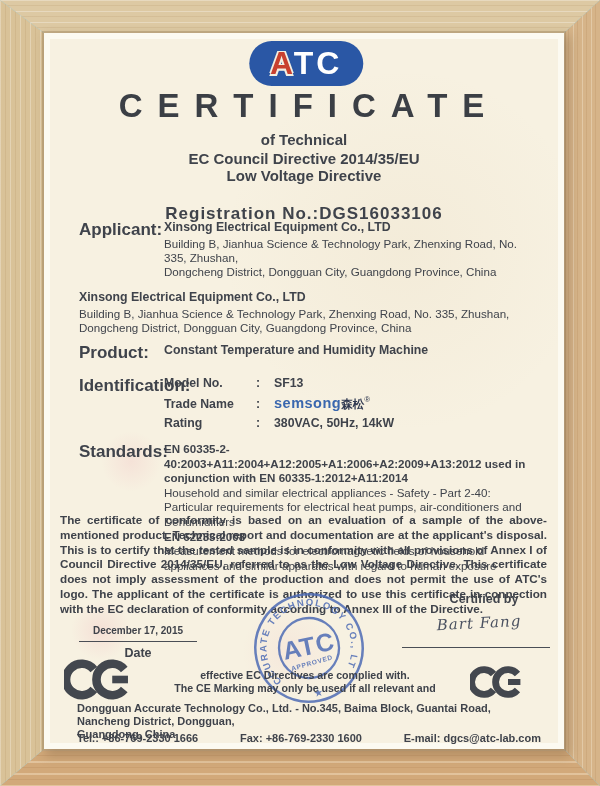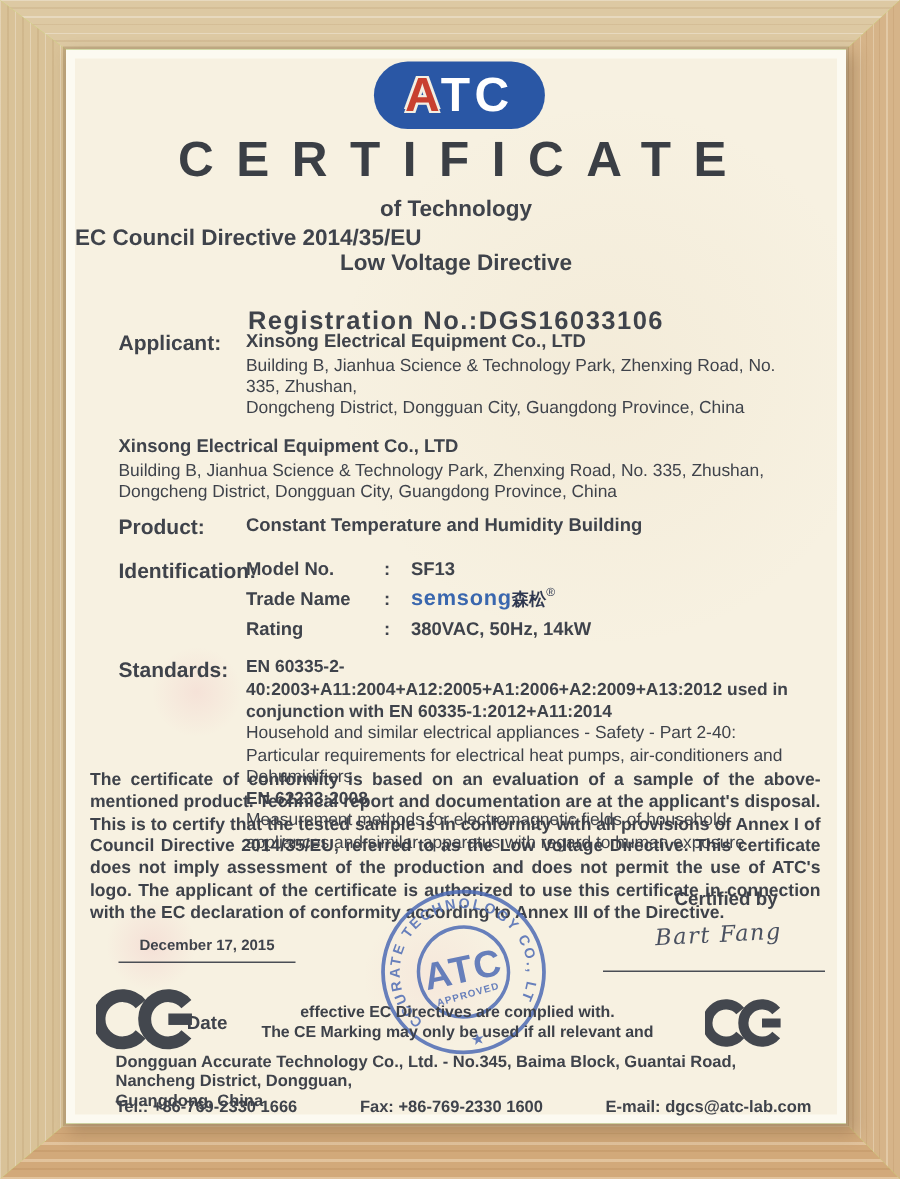--- a/index.html
+++ b/index.html
@@ -1,19 +1,19 @@
 <!DOCTYPE html>
 <html><head>
 <meta charset="utf-8">
 <style>
   html,body{margin:0;padding:0;background:#888;}
   #stage{
     position:relative;width:600px;height:786px;overflow:hidden;
     font-family:"Liberation Sans","DejaVu Sans",sans-serif;color:#3f434b;
-    background:#bef264;
+    background:#7dd3fc;
   }
   
   .wood{position:absolute;}
   .f-top{top:0;left:0;right:0;height:33px;
     background-color:#ddc9a3;
     background-image:repeating-linear-gradient(to bottom,rgba(255,255,255,.30) 0 1px,transparent 1px 5px,rgba(150,110,60,.12) 5px 6px,transparent 6px 11px);
     clip-path:polygon(0 0,100% 0,calc(100% - 36px) 100%,44px 100%);}
   .f-bottom{bottom:0;left:0;right:0;height:37px;
     background-color:#d2a97a;
     background-image:repeating-linear-gradient(to bottom,rgba(255,243,220,.35) 0 2px,transparent 2px 6px,rgba(150,100,50,.14) 6px 7px,transparent 7px 12px);
@@ -38,27 +38,27 @@
     box-shadow:0 0 0 6px #fcfaf1, 0 0 0 8px rgba(130,100,60,.28), 4px 5px 10px 8px rgba(100,75,45,.28);
   }
   
   .logo-pill{position:absolute;top:2px;left:50%;transform:translateX(-48%);
     width:114px;height:45px;border-radius:23px;background:#2a57a5;
     text-align:center;line-height:45px;font-size:32px;font-weight:bold;color:#fff;letter-spacing:3px;}
   .logo-a{color:#c8402f;text-shadow:-1.5px -1.5px 0 #f3efe2,1.5px -1.5px 0 #f3efe2,-1.5px 1.5px 0 #f3efe2,1.5px 1.5px 0 #f3efe2;}
   .cert-title{position:absolute;top:48px;width:100%;text-align:center;
     font-size:33px;font-weight:bold;letter-spacing:15px;padding-left:10px;box-sizing:border-box;color:#3b3f45;}
   .subtitle{position:absolute;top:92px;width:100%;text-align:center;font-size:15px;font-weight:bold;}
-  .dir1{position:absolute;top:111px;width:100%;text-align:left;font-size:15px;font-weight:bold;}
+  .dir1{position:absolute;top:111px;width:100%;text-align:center;font-size:15px;font-weight:bold;}
   .dir2{position:absolute;top:128px;width:100%;text-align:center;font-size:15px;font-weight:bold;}
   .registration{position:absolute;top:165px;width:100%;text-align:center;font-size:17px;font-weight:bold;letter-spacing:1px;}
   
   .fields{position:absolute;top:181px;left:29px;right:16px;}
   .frow{display:flex;}
-  .flabel{width:85px;flex:none;font-weight:bold;font-size:14px;}
+  .flabel{width:85px;flex:none;font-weight:bold;font-size:17px;}
   .fvalue{flex:1;}
   .company{font-weight:bold;font-size:12.3px;}
   .addr{font-size:11.6px;line-height:14px;margin-top:3px;}
   .mb-a{margin-bottom:11px;} .mb-c{margin-bottom:13px;} .mb-d{margin-bottom:8px;}
   .irow{display:flex;margin-bottom:4px;align-items:baseline;}
   .iname{width:92px;flex:none;font-weight:bold;font-size:12.3px;}
   .icolon{width:18px;flex:none;font-weight:bold;font-size:12.3px;}
   .ival{font-weight:bold;font-size:12.3px;text-align:center;}
   .brand{color:#3a67ae;font-weight:bold;font-size:14.5px;letter-spacing:.5px;}
   .brand-cn{color:#2f3850;font-weight:bold;font-size:11.5px;}
@@ -72,21 +72,21 @@
   .seal{position:absolute;top:551px;left:201px;width:116px;height:116px;opacity:.85;}
   
   .certified-label{position:absolute;top:553px;left:366px;width:136px;text-align:center;font-weight:bold;font-size:12.5px;}
   .signature{position:absolute;top:575px;left:356px;width:146px;text-align:center;
     font-family:"DejaVu Serif","Liberation Serif",serif;font-style:italic;font-size:15px;color:#4a5160;
     transform:rotate(-3deg);letter-spacing:1px;}
   .sig-line{position:absolute;top:608px;left:352px;width:148px;border-top:1.4px solid #4a4e55;}
   
   .date-value{position:absolute;top:586px;left:29px;width:118px;text-align:center;font-weight:bold;font-size:10px;}
   .date-line{position:absolute;top:602px;left:29px;width:118px;border-top:1.4px solid #4a4e55;}
-  .date-label{position:absolute;top:636px;left:29px;width:118px;text-align:center;font-weight:bold;font-size:12.5px;}
+  .date-label{position:absolute;top:607px;left:29px;width:118px;text-align:center;font-weight:bold;font-size:12.5px;}
   
   .ce-left{position:absolute;top:620px;left:14px;width:66px;height:41px;}
   .ce-right{position:absolute;top:627px;left:420px;width:52px;height:32px;}
   .ce-note{position:absolute;top:630px;left:122px;width:266px;text-align:center;
     font-weight:bold;font-size:10.6px;line-height:12.8px;color:#3e424a;}
   
   .footer-addr{position:absolute;top:663px;left:27px;right:20px;font-weight:bold;font-size:11px;line-height:13.2px;}
   .contacts{position:absolute;top:693px;left:27px;right:17px;display:flex;justify-content:space-between;
     font-weight:bold;font-size:11px;}
 </style>
@@ -97,21 +97,21 @@
   <div class="wood f-top"></div>
   <div class="wood f-bottom"></div>
   <div class="wood f-left"></div>
   <div class="wood f-right"></div>
 
   <div class="paper">
 
     <div class="logo-pill"><span class="logo-a">A</span><span>TC</span></div>
 
     <div class="cert-title">CERTIFICATE</div>
-    <div class="subtitle">of Technology</div>
+    <div class="subtitle">of Technical</div>
     <div class="dir1">EC Council Directive 2014/35/EU</div>
     <div class="dir2">Low Voltage Directive</div>
     <div class="registration">Registration No.:DGS16033106</div>
 
     <div class="fields">
 
       <div class="frow mb-a">
         <div class="flabel">Applicant:</div>
         <div class="fvalue">
           <div class="company">Xinsong Electrical Equipment Co., LTD</div>
@@ -127,21 +127,21 @@
           <div class="company">Xinsong Electrical Equipment Co., LTD</div>
           <div class="addr">
             <div>Building B, Jianhua Science &amp; Technology Park, Zhenxing Road, No. 335, Zhushan,</div>
             <div>Dongcheng District, Dongguan City, Guangdong Province, China</div>
           </div>
         </div>
       </div>
 
       <div class="frow mb-c">
         <div class="flabel">Product:</div>
-        <div class="fvalue company">Constant Temperature and Humidity Building</div>
+        <div class="fvalue company">Constant Temperature and Humidity Machine</div>
       </div>
 
       <div class="frow mb-d">
         <div class="flabel">Identification:</div>
         <div class="fvalue">
           <div class="irow">
             <div class="iname">Model No.</div>
             <div class="icolon">:</div>
             <div class="ival">SF13</div>
           </div>

